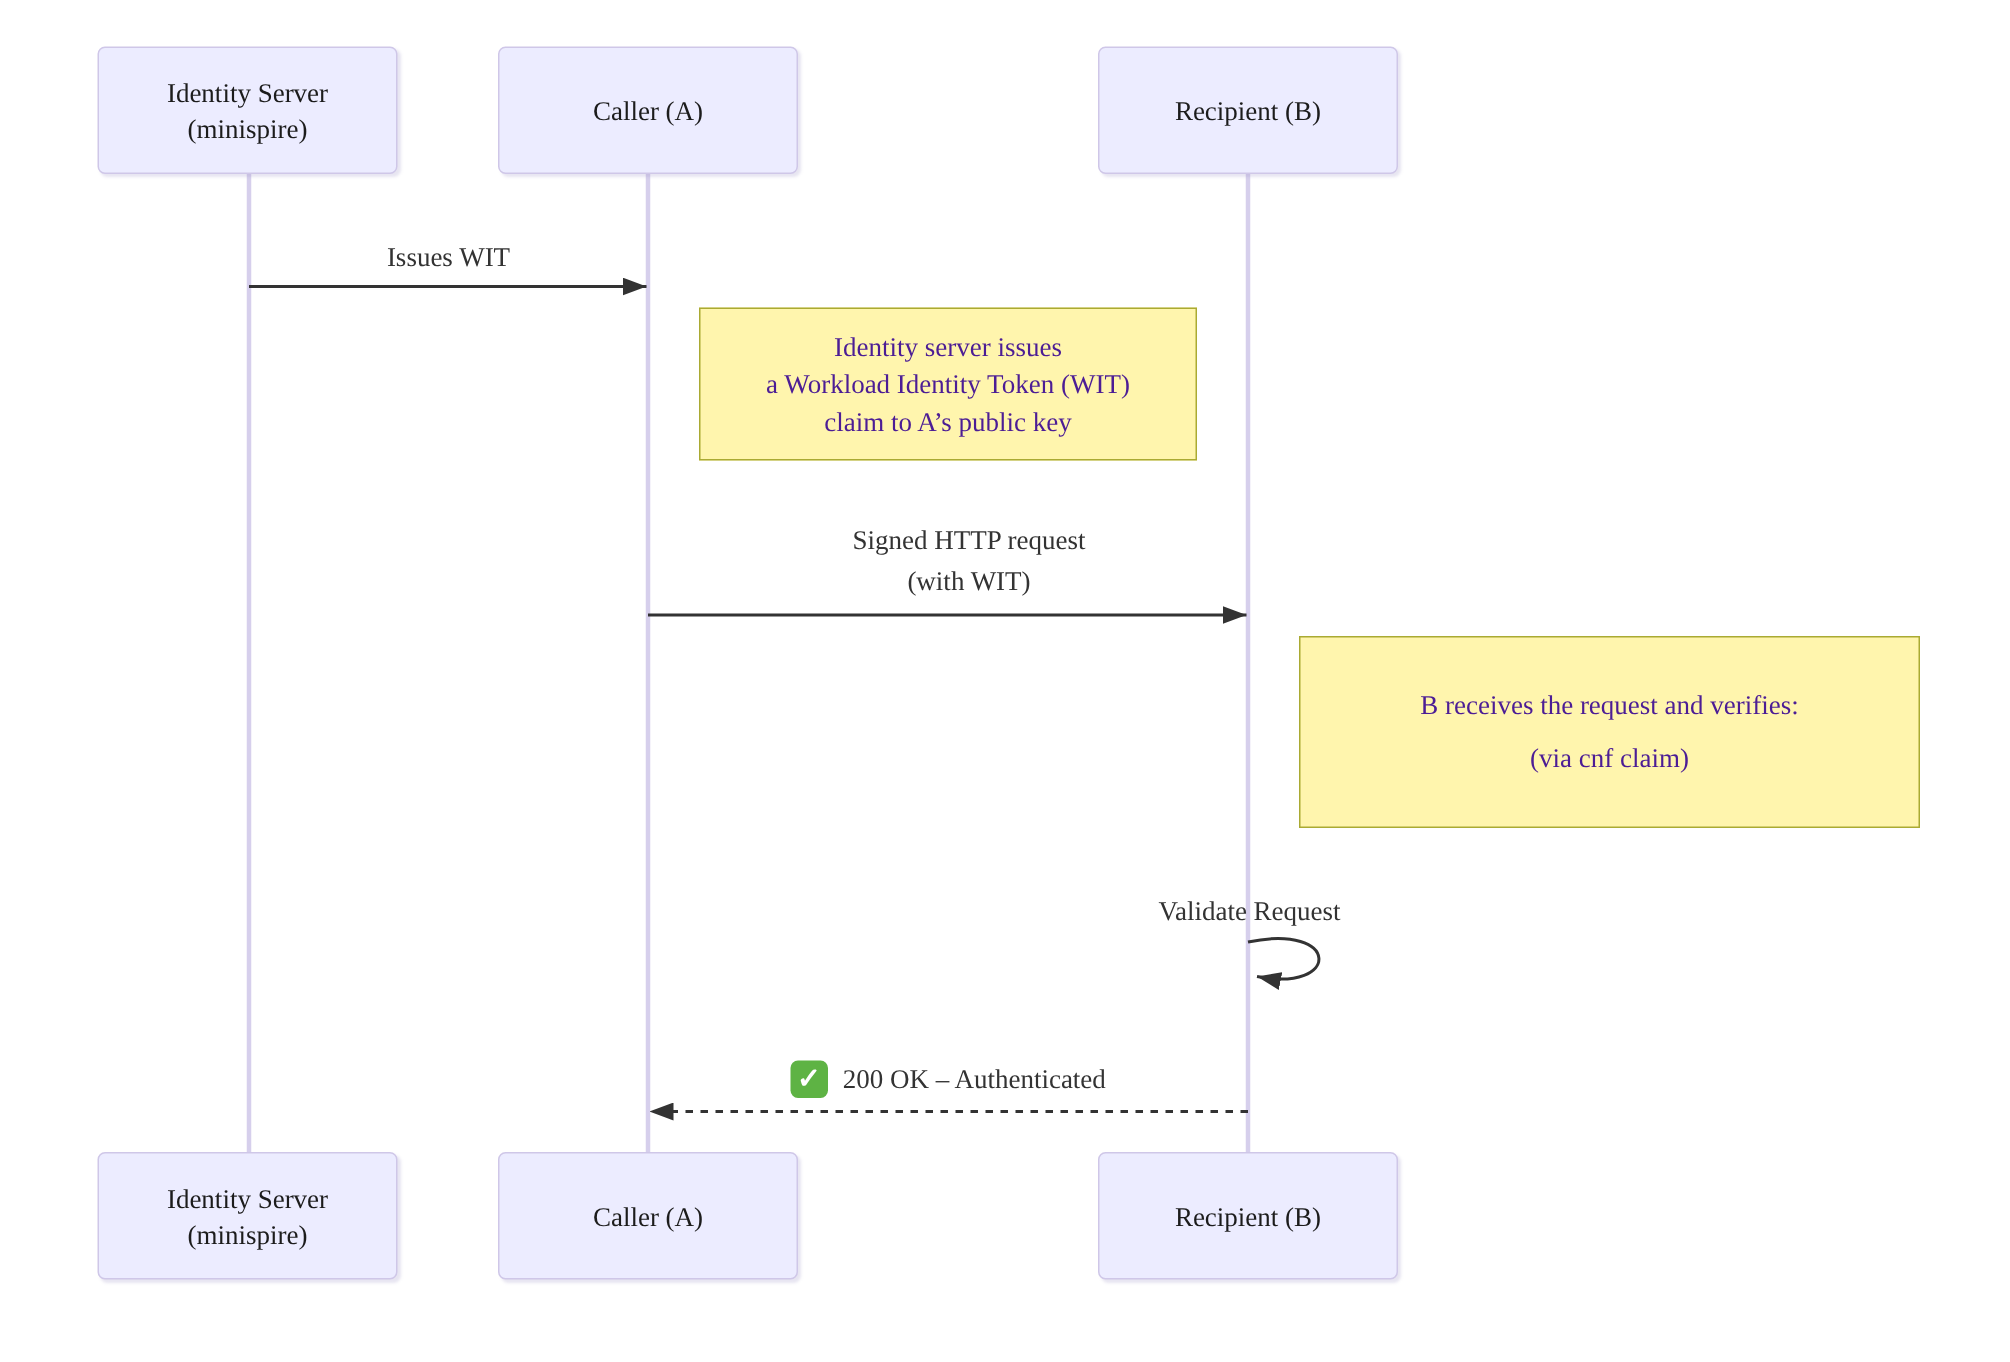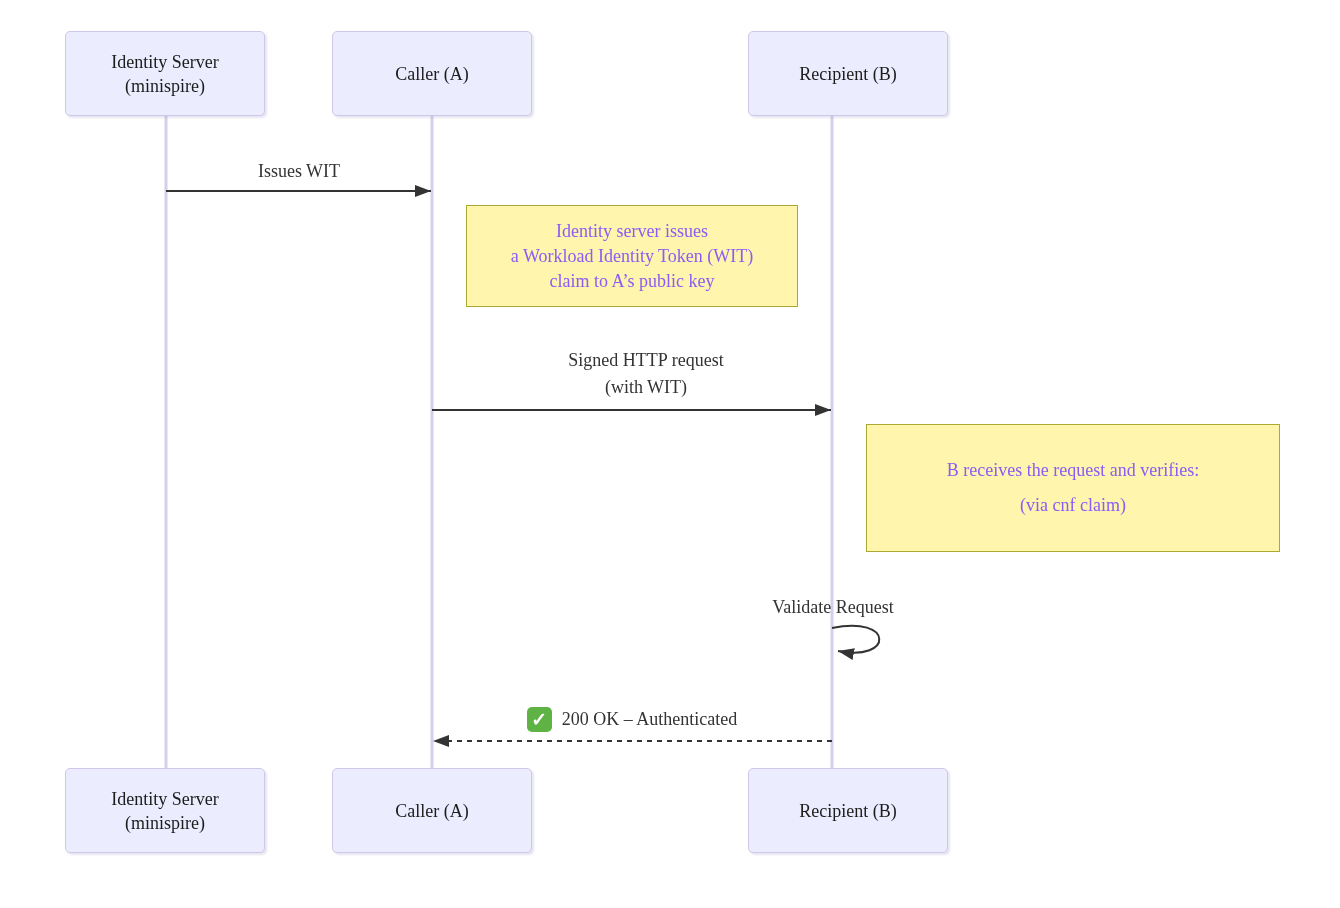--- a/index.html
+++ b/index.html
@@ -36,21 +36,21 @@
     border-radius:5px;
     box-shadow:2px 2px 2px rgba(160,150,200,0.25);
     display:flex;flex-direction:column;
     align-items:center;justify-content:center;
     font-size:18px;line-height:24px;
     color:var(--actor-text);
     text-align:center;
   }
   .actor.a0{left:65px;}
   .actor.a1{left:332px;}
-  .actor.a2{left:748px;}
+  .actor.a2{left:732px;}
   .actor.top{top:31px;}
   .actor.bottom{top:768px;}
 
   .msg-label{
     position:absolute;
     text-align:center;
     font-size:18px;line-height:27px;
     color:var(--message-text);
     white-space:nowrap;
     margin-top:15px;
@@ -71,21 +71,21 @@
 
   .note{
     position:absolute;
     box-sizing:border-box;
     background:var(--note-fill);
     border:1px solid var(--note-border);
     display:flex;flex-direction:column;
     align-items:center;justify-content:center;
     text-align:center;
     font-size:18px;line-height:25px;
-    color:#8b5cf6;
+    color:#4c1d95;
   }
   .note1{left:466px;top:205px;width:332px;height:102px;}
   .note2{left:866px;top:424px;width:414px;height:128px;gap:10px;}
 </style>
 </head>
 <body>
 
 <div class="diagram">
 
   <svg class="layer" width="1340" height="908" viewBox="0 0 1340 908">

